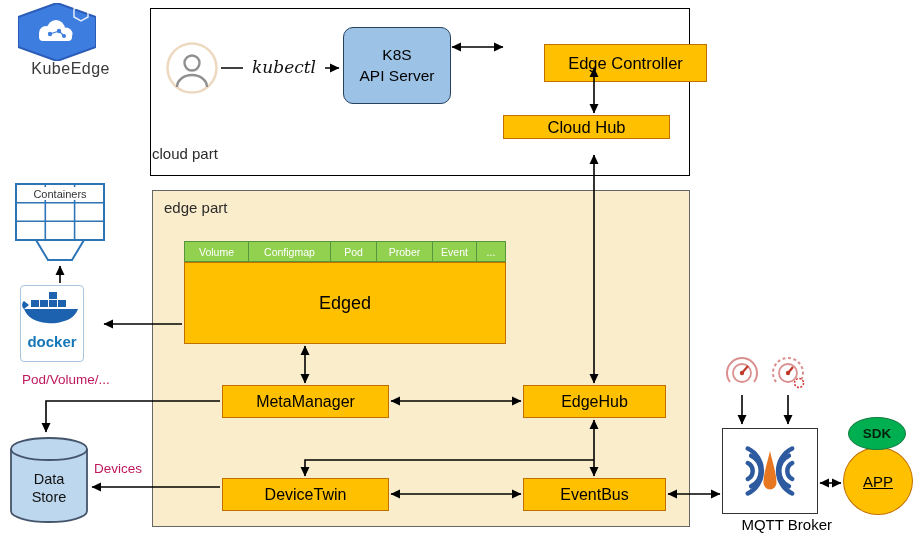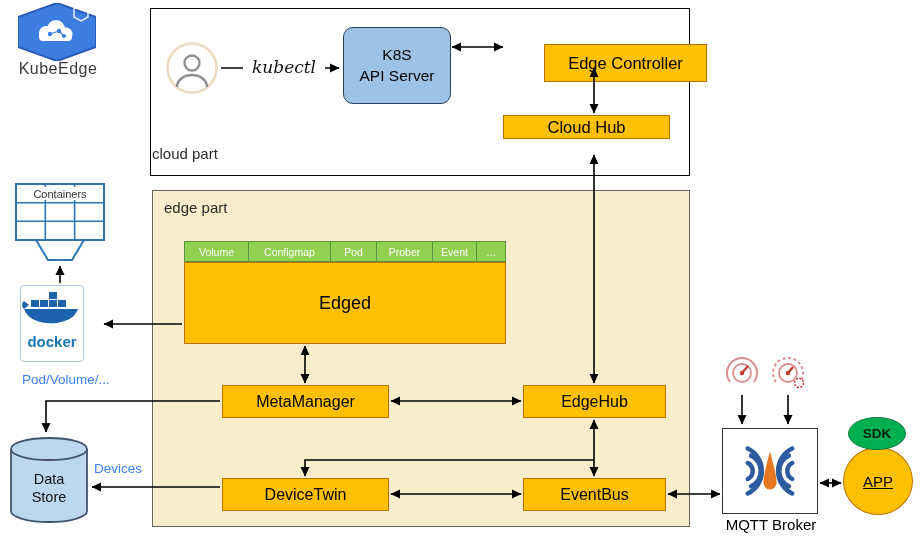--- a/index.html
+++ b/index.html
@@ -4,38 +4,38 @@
 <style>
   html,body{margin:0;padding:0;background:#fff;}
   #canvas{position:relative;width:923px;height:550px;background:#fff;
           font-family:"Liberation Sans",sans-serif;overflow:hidden;}
   .abs{position:absolute;box-sizing:border-box;}
   .obox{background:#FFC000;border:1.6px solid #C17000;display:flex;align-items:center;
         justify-content:center;color:#000;font-size:16px;}
   .frame{background:#fff;border:1.8px solid #000;}
   .edgebg{background:#FAEDCB;border:1.6px solid #666;}
   .plabel{font-size:15px;color:#2b2b2b;}
-  .smalllabel{font-size:13.5px;color:#3b82f6;}
+  .smalllabel{font-size:13.5px;color:#be185d;}
   .tabs{display:flex;}
   .tab{background:#92D050;border:1px solid #55963F;border-right:none;color:#fff;
        font-size:10.5px;display:flex;align-items:center;justify-content:center;
        height:21px;box-sizing:border-box;}
   .tab:last-child{border-right:1px solid #55963F;}
   .k8sbox{background:#9CC3E5;border:1.6px solid #27415E;border-radius:10px;display:flex;
           flex-direction:column;align-items:center;justify-content:center;
           font-size:15.5px;color:#000;line-height:1.3;}
   .kubectl{font-family:"DejaVu Serif",serif;font-style:italic;font-size:17px;
            background:#fff;display:flex;align-items:center;justify-content:center;color:#111;}
   .dockerword{color:#1577B8;font-weight:bold;font-size:15px;text-align:center;}
   .sdk{background:#00B050;border:1.5px solid #127C43;border-radius:50%;display:flex;
        align-items:center;justify-content:center;font-size:13.5px;color:#05220f;font-weight:bold;}
   .app{background:#FFC000;border:1.6px solid #C17000;border-radius:50%;display:flex;
        align-items:center;justify-content:center;font-size:15px;color:#000;text-decoration:underline;}
   .ln{stroke:#000;stroke-width:1.6;fill:none;}
-  .ctext{text-align:center;}
+  .ctext{text-align:right;}
 </style>
 </head>
 <body>
 
 <div id="canvas">
 
   <svg class="abs" style="left:18px;top:3px;" width="78" height="58">
     <polygon points="39,0 78,14 78,44 39,58 0,44 0,14" fill="#3E7DE0" stroke="#2A5CB8" stroke-width="2"></polygon>
     <polygon points="63,2 70,6 70,14 63,18 56,14 56,6" fill="none" stroke="rgba(255,255,255,0.85)" stroke-width="1.5"></polygon>
     <circle cx="28" cy="30" r="7" fill="#fff"></circle>

